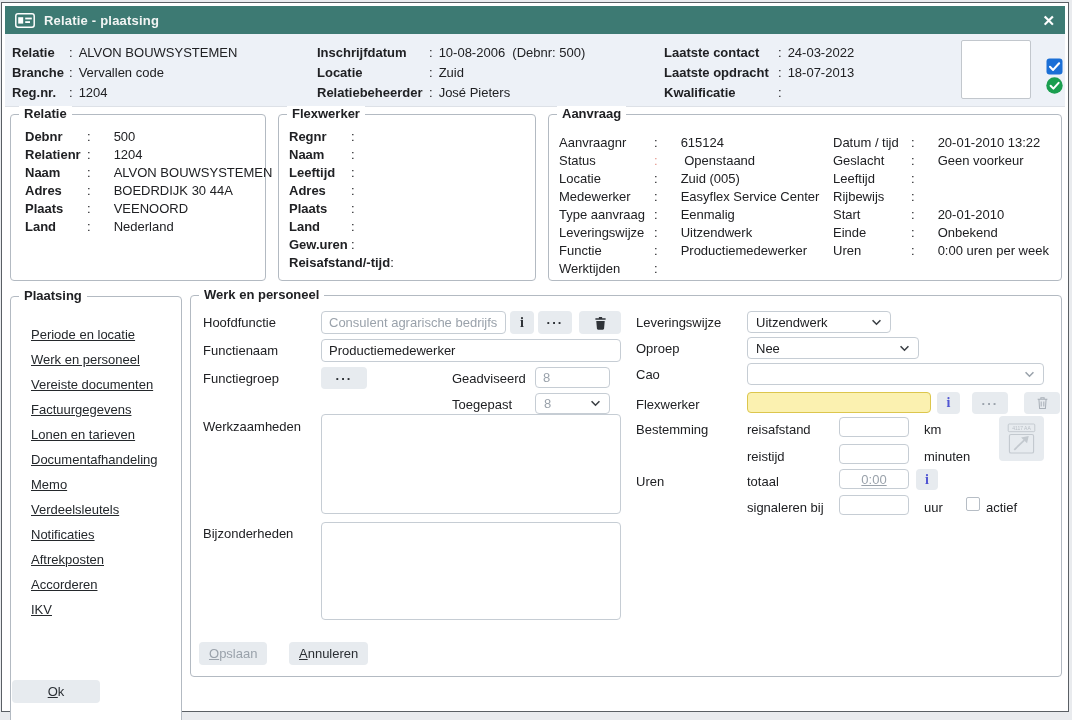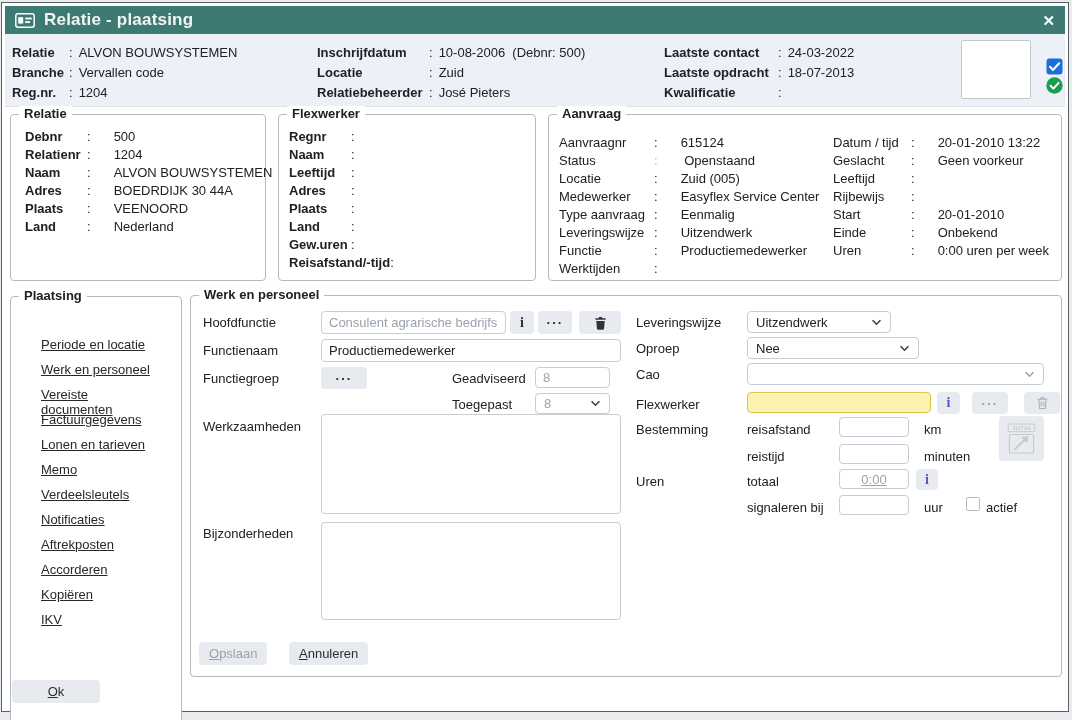--- a/index.html
+++ b/index.html
@@ -8,21 +8,21 @@
     font-family:"Liberation Sans",sans-serif;font-size:13px;color:#202124;
     -webkit-font-smoothing:antialiased;
   }
   .window{
     position:absolute;left:1px;top:2px;width:1068px;height:710px;
     background:#fff;border:1px solid #5a5f64;box-sizing:border-box;
     padding:3px;display:flex;flex-direction:column;
   }
   
   .titlebar{height:28px;background:#3d7a73;display:flex;align-items:center;padding:0 10px;flex:none;}
-  .titlebar .title{color:#f2f5f4;font-weight:bold;font-size:17px;margin-left:9px;letter-spacing:.2px;text-align:right;}
+  .titlebar .title{color:#f2f5f4;font-weight:bold;font-size:13px;margin-left:9px;letter-spacing:.2px;text-align:right;}
   .titlebar .close{margin-left:auto;color:#fff;font-size:15px;font-weight:bold;cursor:pointer;line-height:1;}
   .card-ic{width:20px;height:15px;flex:none;}
   
   .header{height:72px;background:#edf1f7;position:relative;flex:none;border-bottom:1px solid #dde1e7;}
   .hcol{position:absolute;top:8px;}
   .hcol1{left:7px;}.hcol2{left:312px;}.hcol3{left:659px;}
   .hrow{display:flex;height:20px;align-items:center;white-space:pre;}
   .hrow .lbl{font-weight:bold;flex:none;}
   .hcol1 .lbl{min-width:57px;}
   .hcol2 .lbl{min-width:112px;}
@@ -46,21 +46,21 @@
   .irow .ilbl{flex:none;min-width:62px;font-weight:bold;}
   .irow .isep{flex:none;}
   .irow .ival{margin-left:23px;}
   .aan .irow .ilbl{font-weight:normal;min-width:95px;}
   .aanR .irow .ilbl{font-weight:normal;min-width:78px;}
   .aan,.aanR{position:absolute;top:18px;}
   .aan{left:10px;}
   .aanR{left:284px;}
   .sep-red{color:#e5958a;}
   
-  .navlist{list-style:none;margin:18px;padding:0 0 0 12px;}
+  .navlist{list-style:none;margin:8px;padding:0 0 0 12px;}
   .navlist li{height:25px;}
   .navlist a{color:#24282c;text-decoration:underline;cursor:pointer;}
   
   .flabel{position:absolute;line-height:16px;white-space:nowrap;}
   .txt{position:absolute;border:1px solid #c6cdd4;border-radius:4px;padding:0 7px;font:inherit;color:#202124;background:#fff;box-sizing:border-box;}
   .txt.dim{color:#9aa2ab;}
   .txt.right{text-align:center;text-decoration:underline;}
   .txt.yellow{background:#fbf1b0;border-color:#dcc64d;}
   .ta{position:absolute;border:1px solid #c6cdd4;border-radius:4px;resize:none;font:inherit;box-sizing:border-box;padding:4px 6px;}
   .select{position:absolute;background:#fff;border:1px solid #c6cdd4;border-radius:4px;display:flex;align-items:center;padding:0 8px;box-sizing:border-box;cursor:pointer;}
@@ -170,26 +170,26 @@
     </div>
 
     <div class="panel fs-nav">
       <span class="legend">Plaatsing</span>
       <ul class="navlist">
         <li><a>Periode en locatie</a></li>
         <li><a>Werk en personeel</a></li>
         <li><a>Vereiste documenten</a></li>
         <li><a>Factuurgegevens</a></li>
         <li><a>Lonen en tarieven</a></li>
+        <li><a>Documentafhandeling</a></li>
         <li><a>Memo</a></li>
         <li><a>Verdeelsleutels</a></li>
         <li><a>Notificaties</a></li>
         <li><a>Aftrekposten</a></li>
         <li><a>Accorderen</a></li>
-        <li><a>Kopiëren</a></li>
         <li><a>IKV</a></li>
       </ul>
     </div>
 
     <div class="panel fs-werk">
       <span class="legend">Werk en personeel</span>
 
       <span class="flabel" style="left:12px;top:19px">Hoofdfunctie</span>
       <input class="txt dim" style="left: 130px; top: 15px; width: 185px; height: 23px;" value="Consulent agrarische bedrijfsku">
       <button class="btn" style="left:319px;top:15px;width:24px;height:23px">

